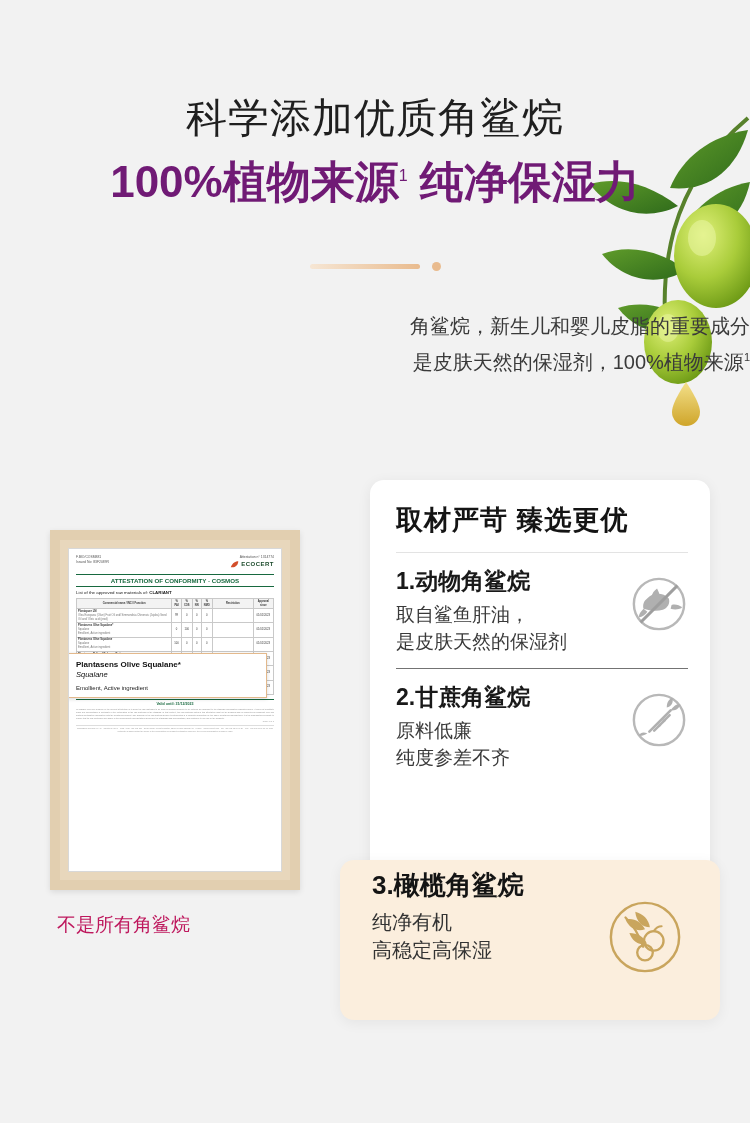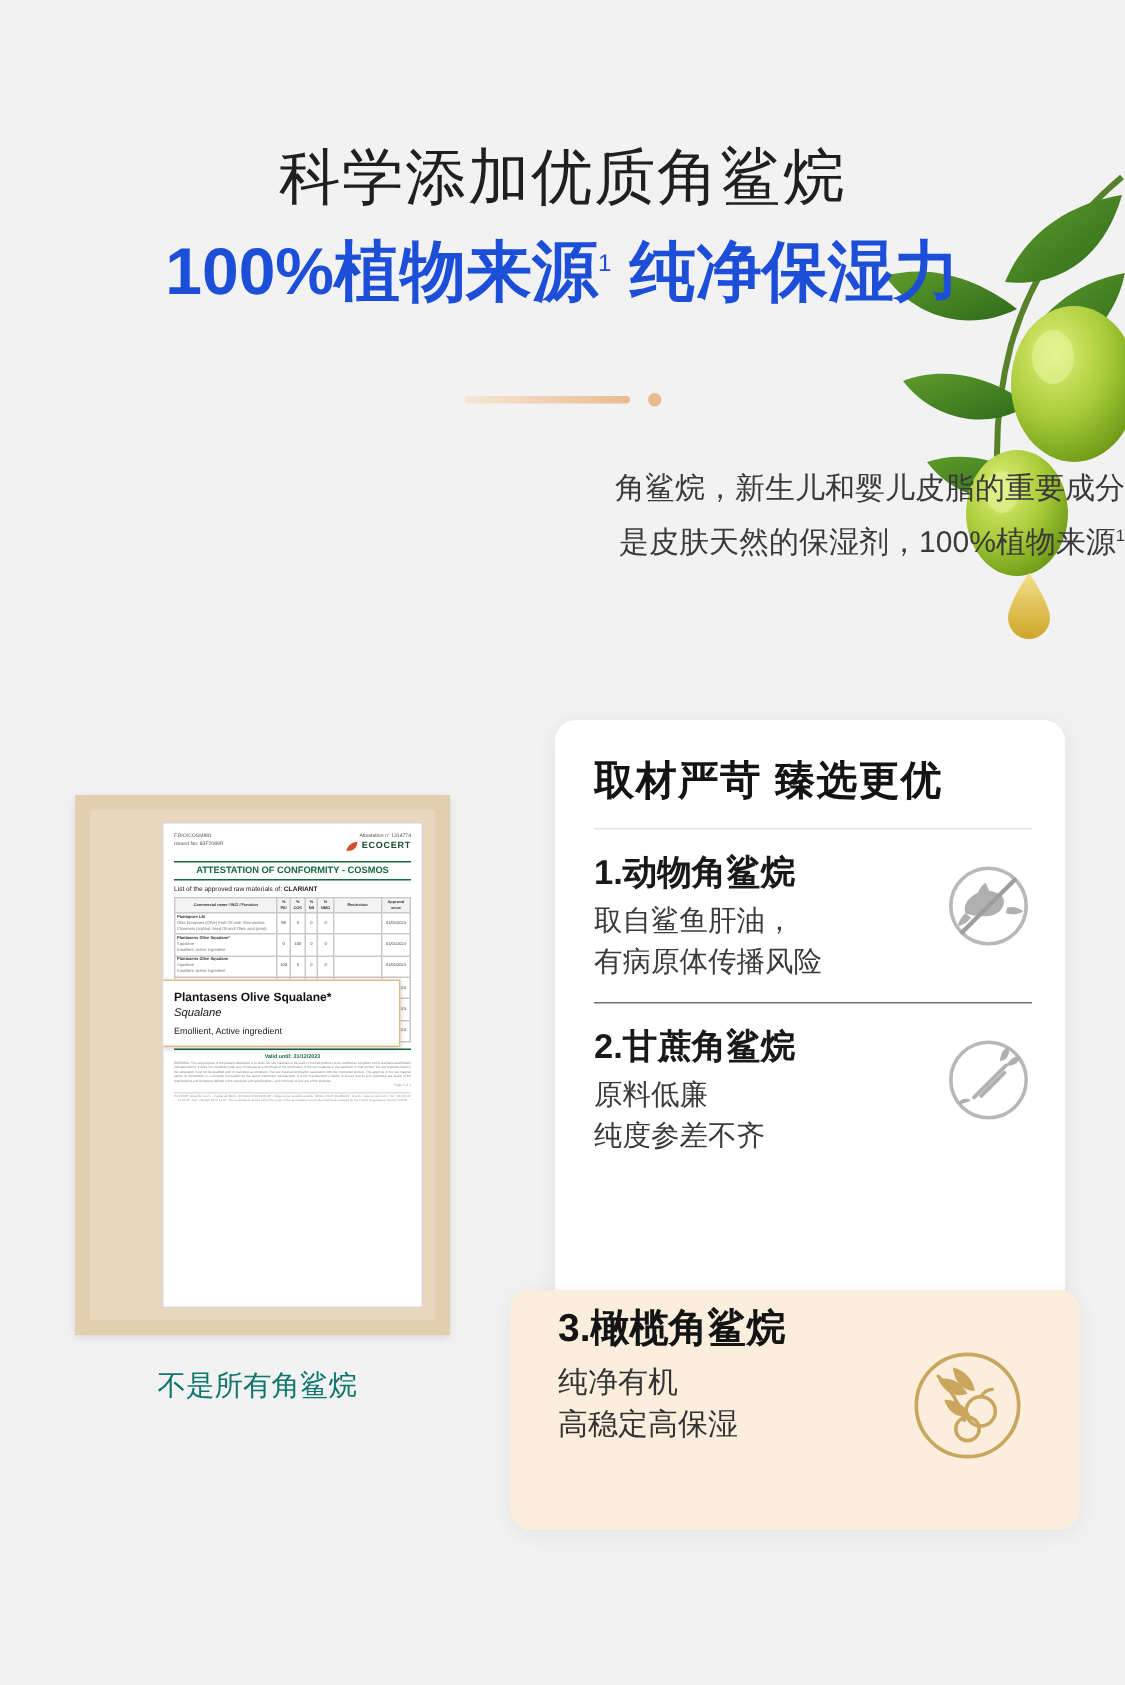--- a/index.html
+++ b/index.html
@@ -44,21 +44,21 @@
     font-size: 41px;
     letter-spacing: 1px;
     color: #1f1f1f;
     font-weight: 400;
     line-height: 1.3;
   }
   .headline .line2 {
     margin-top: 8px;
     font-size: 44px;
     font-weight: 700;
-    color: #1d4ed8;
+    color: #701a75;
     letter-spacing: 0px;
     line-height: 1.3;
     white-space: nowrap;
   }
   .headline .line2 .sup {
     font-size: 16px;
     vertical-align: super;
     font-weight: 400;
   }
 
@@ -115,21 +115,20 @@
     box-shadow: 0 2px 6px rgba(0,0,0,.10);
   }
   .cert-inner {
     position: absolute;
     inset: 8px;
     background: #ffffff;
     border: 1px solid #d8d8d8;
     overflow: hidden;
     padding: 6px 7px;
     box-sizing: border-box;
-    margin-left: 40px;
   }
   .cert-topline {
     display: flex;
     justify-content: space-between;
     font-size: 3.4px;
     color: #555;
     line-height: 1.5;
   }
   .cert-logo {
     display: flex;
@@ -239,23 +238,22 @@
     text-align: right;
     font-size: 2.2px;
     color: #999;
   }
 
   .cert-caption {
     position: absolute;
     left: 57px;
     top: 908px;
     font-size: 19px;
-    color: #0f766e;
+    color: #be185d;
     line-height: 1.75;
-    margin-left: 48px;
   }
 
   
   .card {
     position: absolute;
     left: 370px;
     top: 480px;
     width: 340px;
     height: 420px;
     background: #fff;
@@ -525,21 +523,21 @@
     <div>不是所有角鲨烷</div>
   </div>
 
   <div class="card">
     <div class="card-title">取材严苛 臻选更优</div>
     <div class="card-rule"></div>
 
     <div class="item">
       <div class="it-title">1.动物角鲨烷</div>
       <div class="it-desc" style="white-space:pre-line">取自鲨鱼肝油，
-有病原体传播风险</div>
+是皮肤天然的保湿剂</div>
       <svg class="it-icon" viewBox="0 0 60 60">
         <circle cx="30" cy="30" r="26" fill="none" stroke="#b8b8b8" stroke-width="2.5"></circle>
         <g fill="#b0b0b0">
           <path d="M40 24 C34 18 24 18 18 24 C14 27 13 31 14 35 C20 37 28 38 34 36 C39 34 42 29 40 24 Z"></path>
           <path d="M28 14 C30 18 31 21 31 23 C28 22 25 22 22 23 C23 19 25 16 28 14 Z"></path>
           <path d="M14 35 C11 38 9 41 9 44 C13 43 16 41 18 38 Z"></path>
           <path d="M43 31 C47 30 51 31 54 34 C50 36 46 36 42 35 Z"></path>
         </g>
         <line x1="11" y1="49" x2="49" y2="11" stroke="#9e9e9e" stroke-width="3"></line>
       </svg>

